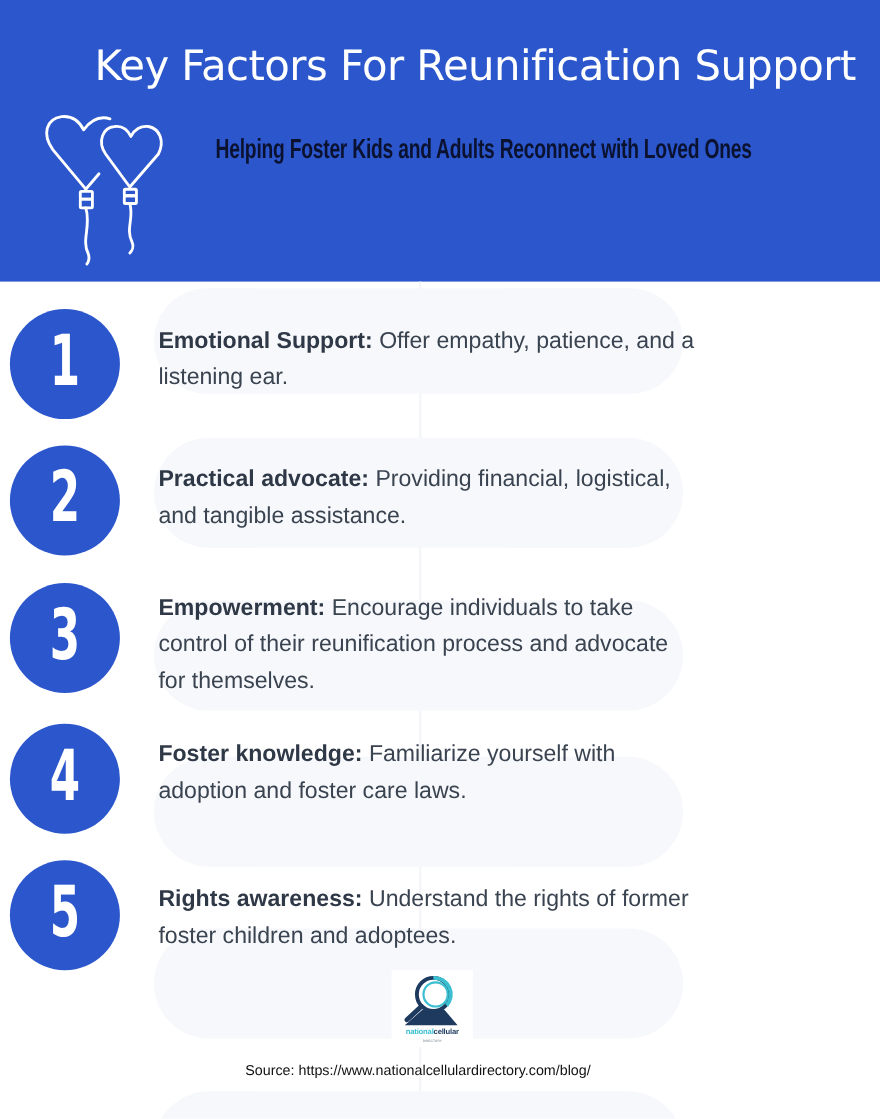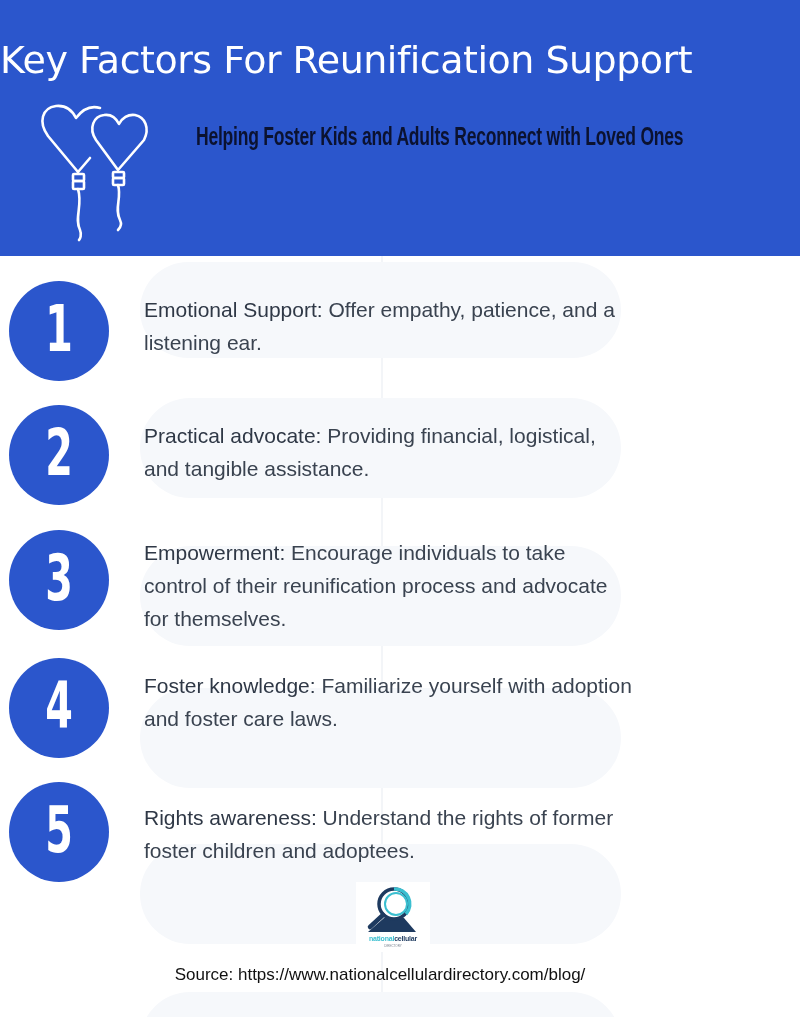--- a/index.html
+++ b/index.html
@@ -1,32 +1,32 @@
 <!DOCTYPE html>
 <html><head>
 <meta charset="utf-8">
 <style>
   html, body { margin: 0; padding: 0; }
   body { width: 800px; height: 1017px; position: relative; overflow: hidden; background: #ffffff; font-family: "Liberation Sans", sans-serif; }
   .header { position: absolute; left: 0; top: 0; width: 800px; height: 256px; background: #2b56cc; }
-  .title { position: absolute; left: 0; top: 38px; width: 778px; text-align: left; color: #ffffff; font-family: "DejaVu Sans", sans-serif; font-size: 38px; font-weight: normal; letter-spacing: -0.5px; white-space: nowrap; }
+  .title { position: absolute; left: 0; top: 38px; width: 778px; text-align: right; color: #ffffff; font-family: "DejaVu Sans", sans-serif; font-size: 38px; font-weight: normal; letter-spacing: -0.5px; white-space: nowrap; }
   .balloons { position: absolute; left: 38px; top: 100px; width: 116px; height: 145px; }
   .subtitle { position: absolute; left: 196px; top: 122px; color: #0b1230; font-family: "Liberation Sans", sans-serif; font-weight: bold; font-size: 25px; white-space: nowrap; transform-origin: left top; transform: scaleX(0.70); letter-spacing: -0.3px; }
   .vline { position: absolute; left: 381px; top: 256px; width: 2px; height: 761px; background: #f3f5f8; }
   .pill { position: absolute; left: 140px; width: 481px; background: #f6f8fb; border-radius: 50px; }
   .circle { position: absolute; left: 9px; width: 100px; height: 100px; border-radius: 50%; background: #2b56cc; }
   .num { position: absolute; left: 0; top: 8px; width: 100px; text-align: center; color: #ffffff; font-family: "DejaVu Sans", sans-serif; font-weight: bold; font-size: 64px; line-height: 80px; transform: scaleX(0.62); }
   .item-text { position: absolute; left: 144px; width: 490px; color: #3a4350; font-family: "Liberation Sans", sans-serif; font-size: 21px; line-height: 33px; }
-  .item-text .label { font-weight: normal; color: #2f3846; margin-top: 36px; }
+  .item-text .label { font-weight: bold; color: #2f3846; margin-top: 36px; }
   .logo { position: absolute; left: 356px; top: 882px; width: 74px; height: 70px; background: #ffffff; }
   .logo-text { position: absolute; left: 0; top: 53px; width: 74px; text-align: center; font-family: "Liberation Sans", sans-serif; font-weight: bold; font-size: 7px; white-space: nowrap; letter-spacing: -0.2px; }
   .logo-text .a { color: #3bbfd0; }
   .logo-text .b { color: #1e3a5f; }
   .logo-tag { position: absolute; left: 0; top: 62px; width: 74px; text-align: center; font-size: 3px; color: #7a8490; }
-  .source { position: absolute; left: 0; top: 965px; width: 760px; text-align: center; color: #111111; font-family: "Liberation Sans", sans-serif; font-size: 17px; }
+  .source { position: absolute; left: 0; top: 965px; width: 760px; text-align: center; color: #111111; font-family: "Liberation Sans", sans-serif; font-size: 13px; }
 </style>
 </head>
 <body>
 
 <div class="header">
   <div class="title">Key Factors For Reunification Support</div>
   <svg class="balloons" viewBox="0 0 116 145" fill="none" stroke="#ffffff" stroke-width="2.6" stroke-linecap="round" stroke-linejoin="round">
 
     <path d="M40 72 L10 36 C0 22 4 8 18 6 C28 5 34 10 38 18 C44 10 52 5 62 8"></path>
     <path d="M40 72 L52 58"></path>

